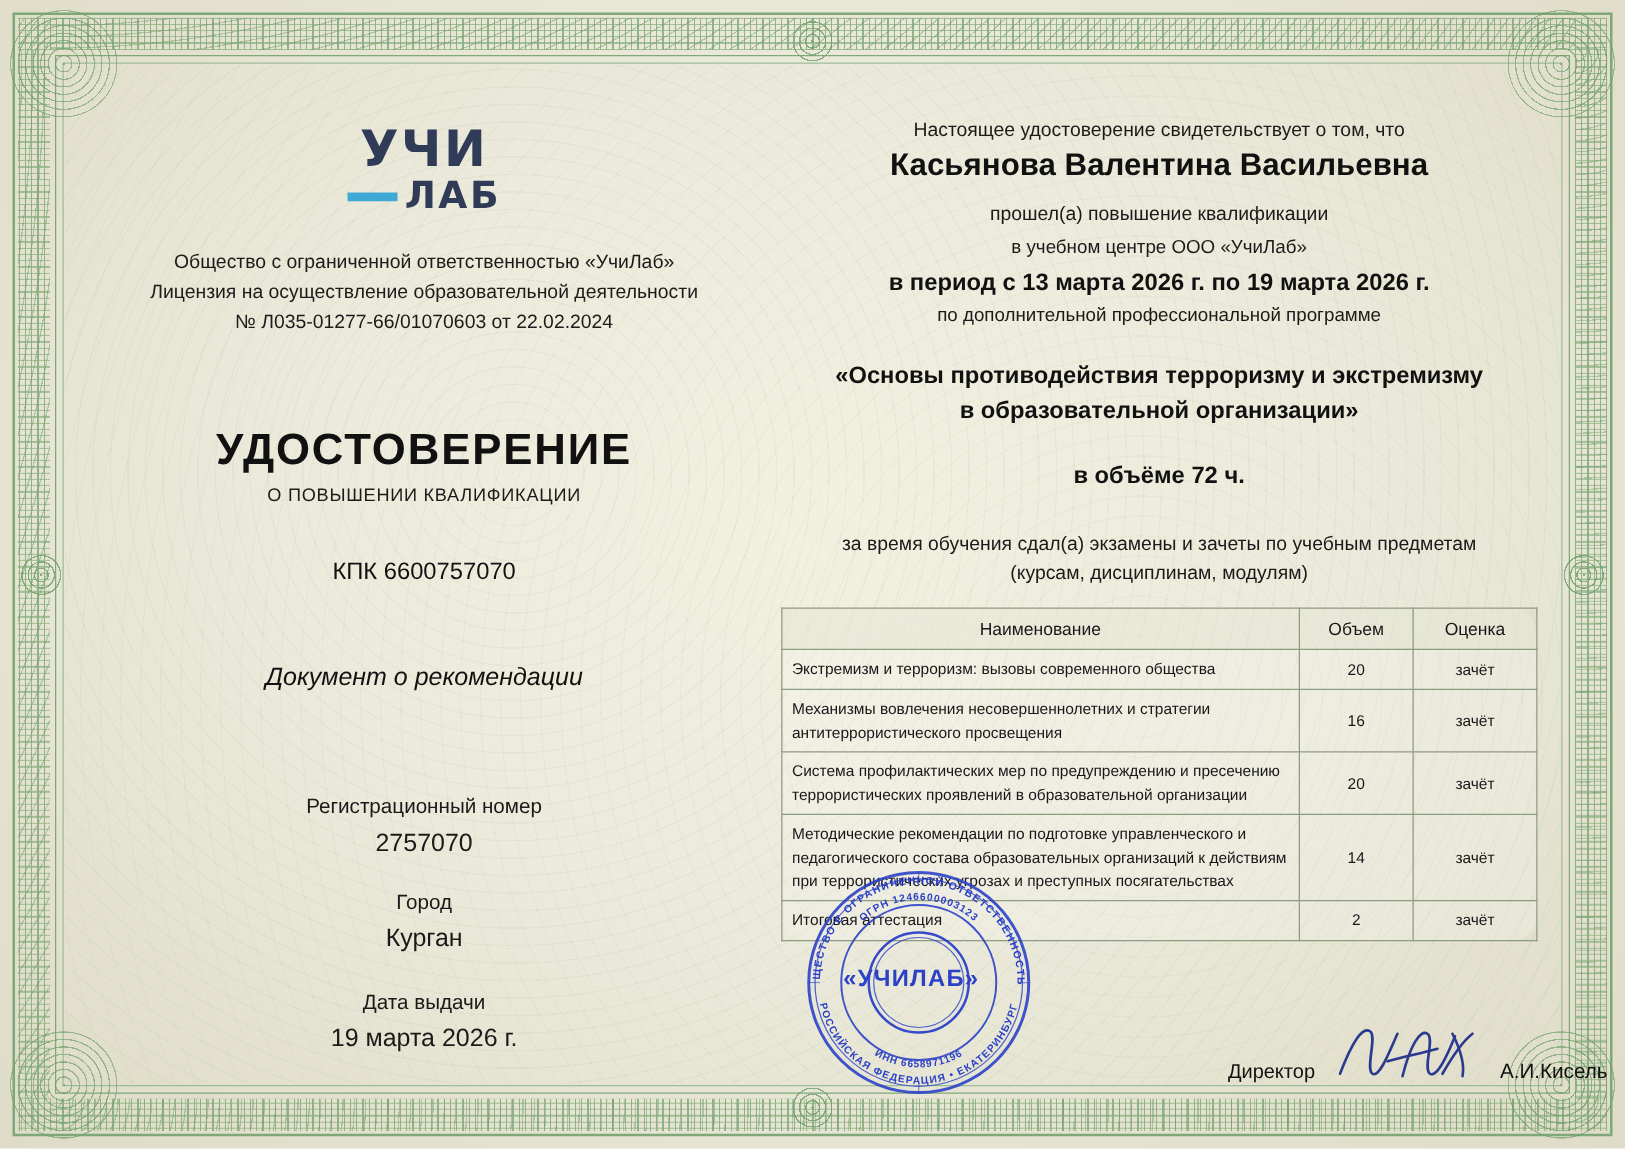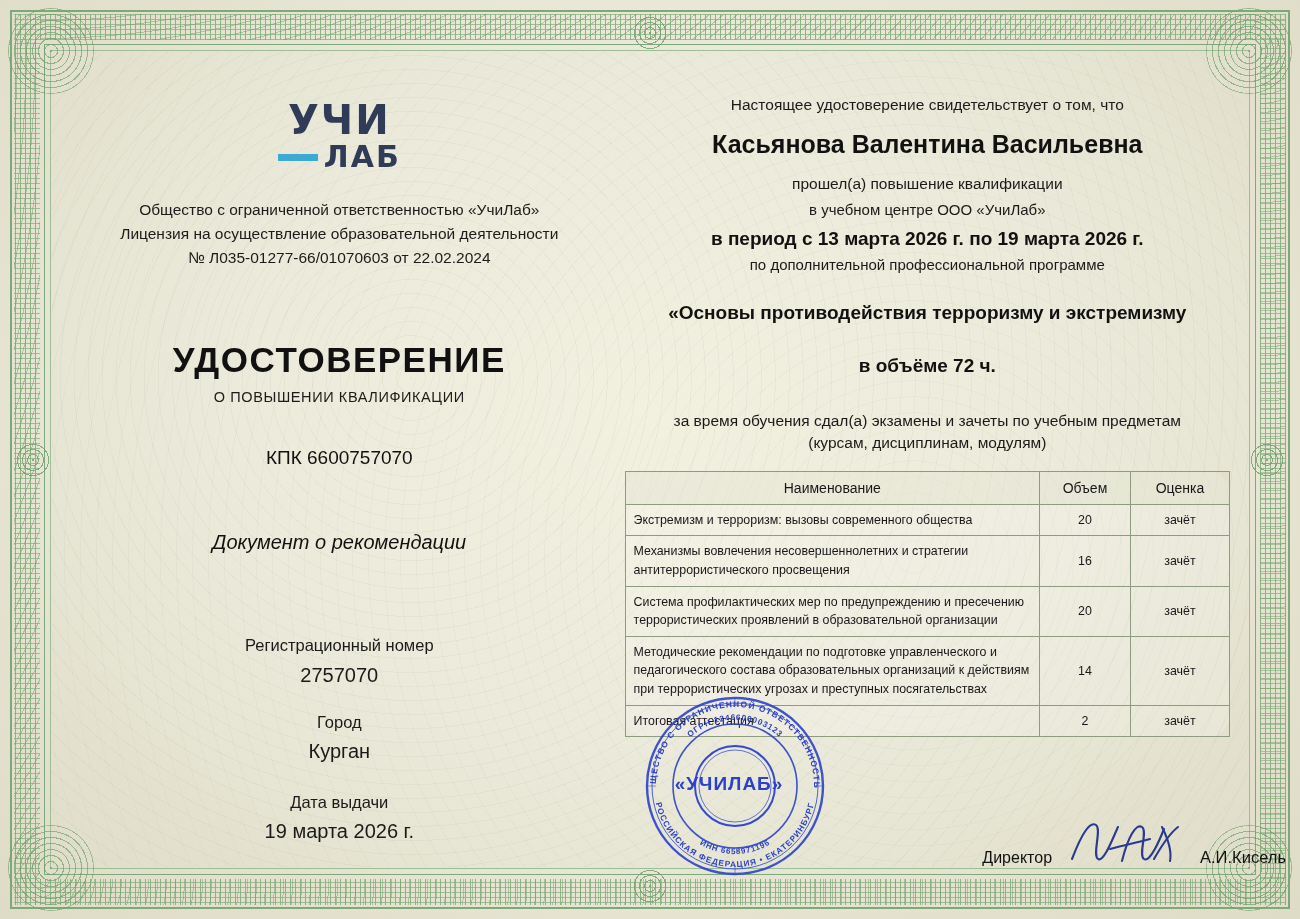--- a/index.html
+++ b/index.html
@@ -236,21 +236,21 @@
     margin-top: 8px;
     font-size: 20px;
   }
 
   
   .r-intro {
     font-size: 15.5px;
     color: #1b1b1b;
   }
   .r-name {
-    margin-top: 16px;
+    margin-top: 4px;
     font-size: 25px;
     font-weight: bold;
     color: #111;
   }
   .r-line {
     margin-top: 13px;
     font-size: 15.5px;
     line-height: 1.5;
   }
   .r-period {
@@ -425,20 +425,21 @@
 
       <div class="r-intro">Настоящее удостоверение свидетельствует о том, что</div>
       <div class="r-name">Касьянова Валентина Васильевна</div>
       <div class="r-line">прошел(а) повышение квалификации</div>
       <div class="r-small">в учебном центре ООО «УчиЛаб»</div>
       <div class="r-period">в период с 13 марта 2026 г. по 19 марта 2026 г.</div>
       <div class="r-small">по дополнительной профессиональной программе</div>
 
       <div class="r-program">
         <div>«Основы противодействия терроризму и экстремизму</div>
+        <div>в образовательной организации»</div>
       </div>
 
       <div class="r-volume">в объёме 72 ч.</div>
 
       <div class="r-exams">
         <div>за время обучения сдал(а) экзамены и зачеты по учебным предметам</div>
         <div>(курсам, дисциплинам, модулям)</div>
       </div>
 
       <table class="subjects">

